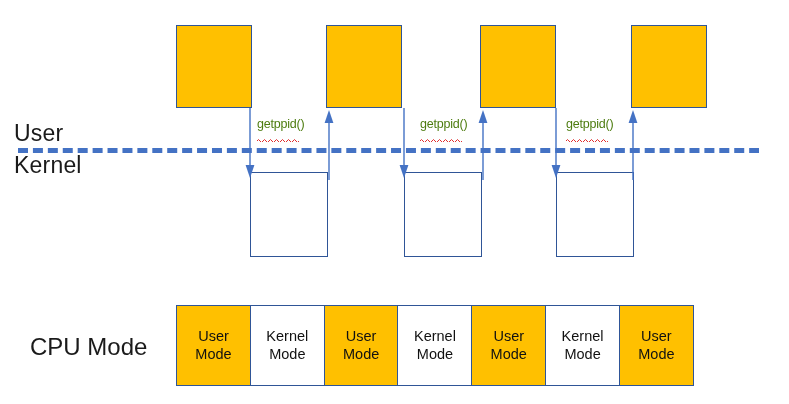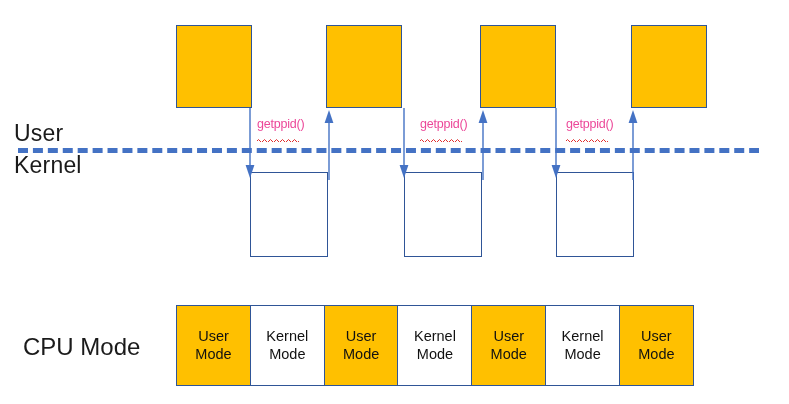--- a/index.html
+++ b/index.html
@@ -61,38 +61,38 @@
     position: absolute;
     width: 10px;
   }
   .arrow svg { display: block; overflow: visible; }
 
   
   .syscall-label {
     position: absolute;
     font-family: "Liberation Sans", sans-serif;
     font-size: 12.5px;
-    color: #ec4899;
+    color: #4d7c0f;
     white-space: nowrap;
     letter-spacing: -0.2px;
   }
   
   .syscall-label .squiggle {
     position: absolute;
     left: 0;
     bottom: -4px;
     width: 44px;
     height: 4px;
     pointer-events: none;
   }
 
   
   #cpu-mode-label {
     position: absolute;
-    left: 23px;
+    left: 30px;
     top: 333px;
     font-family: "Liberation Sans", sans-serif;
     font-size: 24px;
     color: #1a1a1a;
     white-space: nowrap;
   }
   #cpu-timeline {
     position: absolute;
     left: 176px;
     top: 305px;

